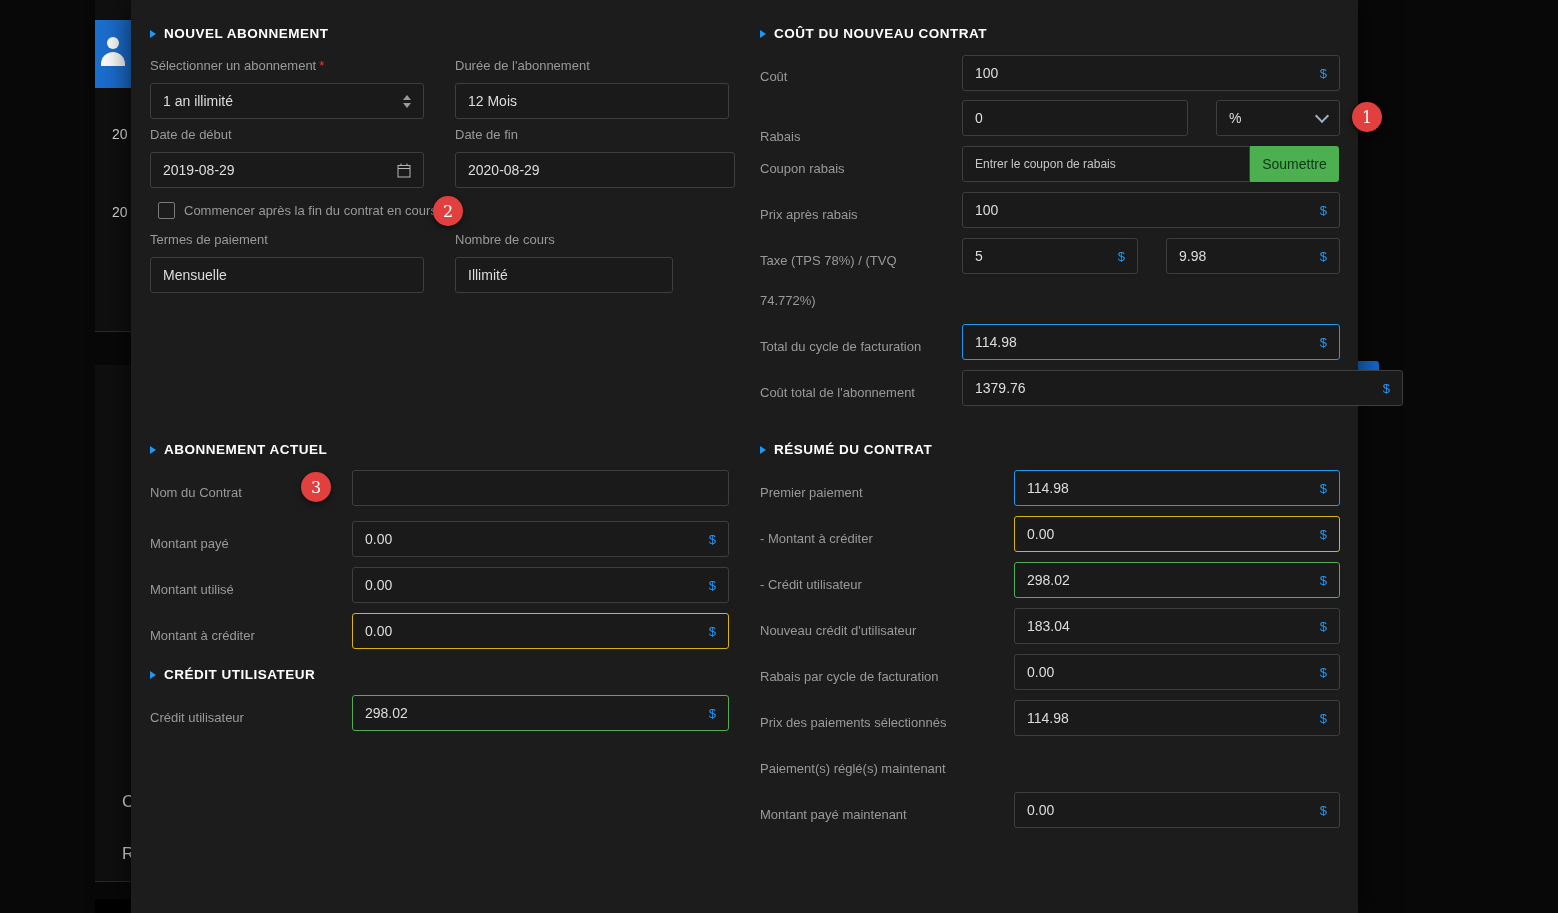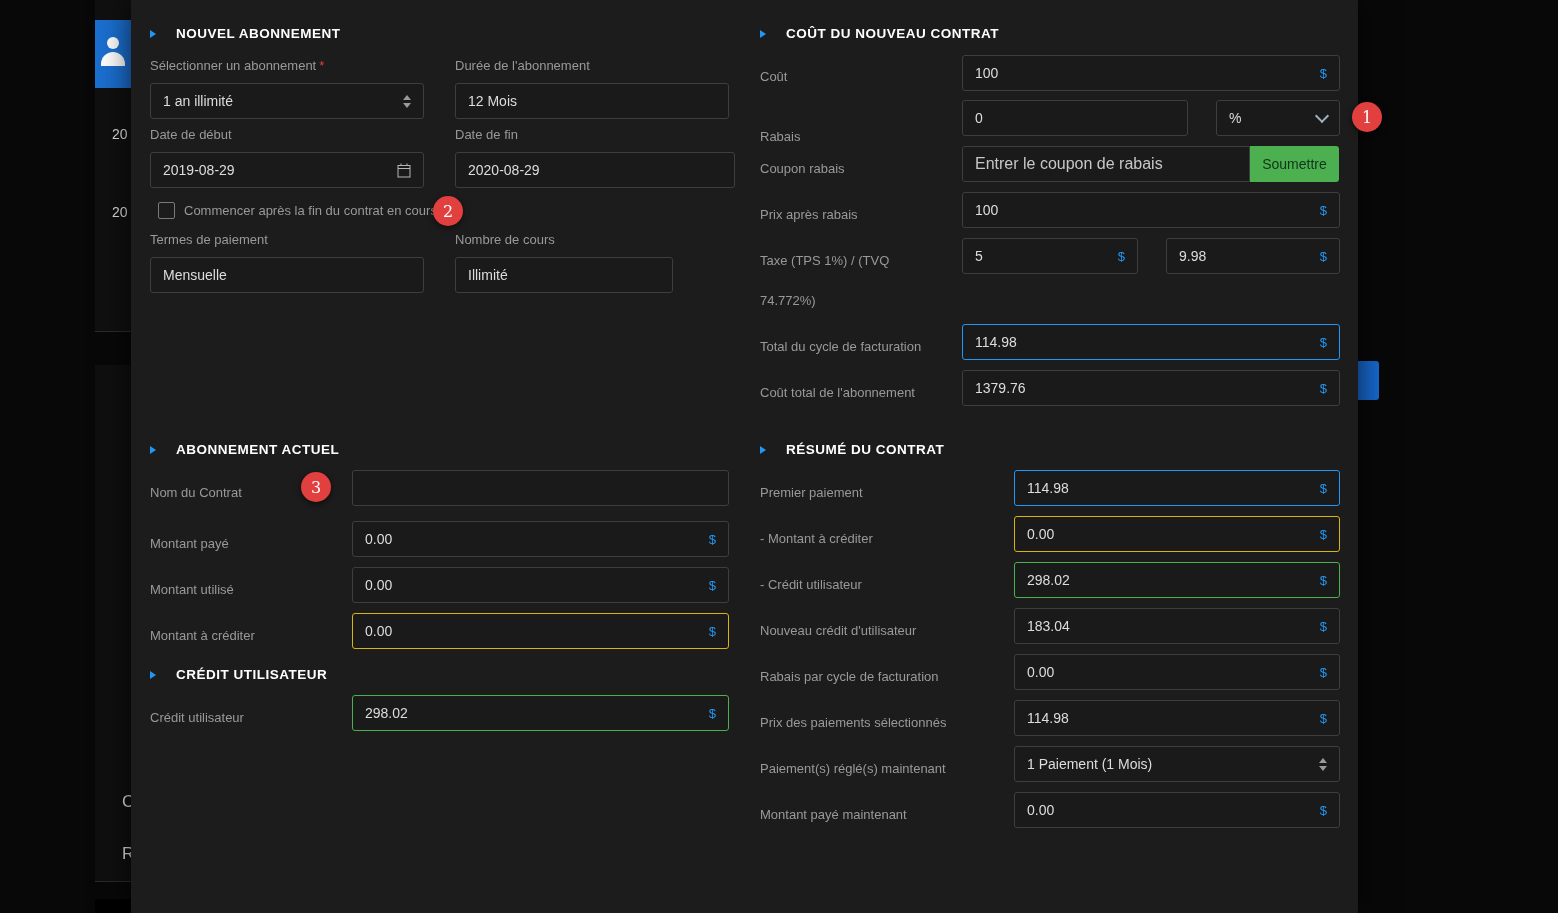--- a/index.html
+++ b/index.html
@@ -9,21 +9,21 @@
   .bg-panel{position:absolute;background:#101010}
   .avatar{position:absolute;left:95px;top:20px;width:36px;height:68px;background:#1b6fd0}
   .person-icon{position:absolute;left:6px;top:17px;width:24px;height:31px;display:block}
   .person-icon::before{content:"";position:absolute;left:6px;top:0;width:12px;height:12px;border-radius:50%;background:#fff}
   .person-icon::after{content:"";position:absolute;left:0;top:15px;width:24px;height:14px;border-radius:12px 12px 0 0;background:#fff}
   .frag{position:absolute;color:#dedede;white-space:nowrap}
   .blue-btn-frag{position:absolute;left:1358px;top:361px;width:21px;height:39px;background:#1769cf;border-radius:0 3px 3px 0;cursor:pointer}
   
   .modal{position:absolute;left:131px;top:0;width:1227px;height:913px;background:#1c1c1c;
          box-shadow:0 0 30px rgba(0,0,0,.7)}
-  .sec-title{position:absolute;display:flex;align-items:center;gap:20px;color:#fff;
+  .sec-title{position:absolute;display:flex;align-items:center;gap:8px;color:#fff;
              font-size:13.5px;font-weight:700;letter-spacing:.5px;white-space:nowrap}
   .tri{width:0;height:0;border-left:6px solid #2196f3;border-top:4.5px solid transparent;border-bottom:4.5px solid transparent;display:inline-block}
   .lbl{position:absolute;color:#999;font-size:13px;white-space:nowrap}
   .req{color:#e23f3f;margin-left:3px}
   .field{position:absolute;height:36px;box-sizing:border-box;background:#1a1a1a;border:1px solid #3e3e3e;
          border-radius:3px;display:flex;align-items:center;padding:0 12px;color:#ddd;font-size:14px;cursor:text}
   .field.blue{border-color:#2196f3}
   .field.yellow{border-color:#d9b410}
   .field.green{border-color:#4caf50}
   .field .val{flex:1;white-space:nowrap;overflow:hidden}
@@ -32,21 +32,21 @@
   .sort-arrows .up{width:0;height:0;border-left:4px solid transparent;border-right:4px solid transparent;border-bottom:5px solid #999;display:block}
   .sort-arrows .down{width:0;height:0;border-left:4px solid transparent;border-right:4px solid transparent;border-top:5px solid #999;display:block}
   .chev{width:8px;height:8px;border-right:2px solid #9fb0bf;border-bottom:2px solid #9fb0bf;
         transform:rotate(45deg);margin-left:auto;margin-top:-5px;flex:none}
   .cal-icon{margin-left:auto;flex:none;display:flex;align-items:center}
   .cb{position:absolute;width:17px;height:17px;box-sizing:border-box;border:1px solid #7a7a7a;border-radius:2px;background:transparent;cursor:pointer}
   .cb-label{position:absolute;color:#999;font-size:13px;white-space:nowrap}
   .btn-green{position:absolute;height:36px;box-sizing:border-box;background:#4caf50;color:#10351a;font-size:14px;
              display:flex;align-items:center;justify-content:center;border-radius:0 3px 3px 0;cursor:pointer}
   .coupon-wrap{cursor:text;border-radius:3px 0 0 3px}
-  .coupon-input{width:100%;background:transparent;border:none;outline:none;color:#ccc;font-size:16px;font-family:inherit;padding:0}
+  .coupon-input{width:100%;background:transparent;border:none;outline:none;color:#ccc;font-size:12px;font-family:inherit;padding:0}
   .coupon-input::placeholder{color:#c7c7c7;opacity:1}
   .badge{position:absolute;width:30px;height:30px;border-radius:50%;background:#e23f3f;color:#fff;
          display:flex;align-items:center;justify-content:center;z-index:40;
          font-family:"DejaVu Serif","Liberation Serif",serif;font-size:16px;box-shadow:0 2px 6px rgba(0,0,0,.55)}
   .total-block{position:absolute;text-align:center}
   .total-label{color:#2196f3;font-size:13px;font-weight:700;letter-spacing:4px}
   .total-value{color:#fff;font-size:28px;margin-top:7px;font-weight:400}
   .total-cur{color:#2196f3;font-size:15px;margin-left:6px;position:relative;top:-9px}
 </style>
 </head>
@@ -183,39 +183,39 @@
       <input class="coupon-input" placeholder="Entrer le coupon de rabais" style="">
     </div>
     <div class="btn-green" style="left:1119px;top:146px;width:89px">Soumettre</div>
 
     <div class="lbl" style="left:629px;top:207px">Prix après rabais</div>
     <div class="field" style="left:831px;top:192px;width:378px">
       <span class="val">100</span>
       <span class="dollar">$</span>
     </div>
 
-    <div class="lbl" style="left:629px;top:253px">Taxe (TPS 1%) / (TVQ</div>
+    <div class="lbl" style="left:629px;top:253px">Taxe (TPS 78%) / (TVQ</div>
     <div class="lbl" style="left:629px;top:293px">74.772%)</div>
     <div class="field" style="left:831px;top:238px;width:176px">
       <span class="val">5</span>
       <span class="dollar">$</span>
     </div>
     <div class="field" style="left:1035px;top:238px;width:174px">
       <span class="val">9.98</span>
       <span class="dollar">$</span>
     </div>
 
     <div class="lbl" style="left:629px;top:339px">Total du cycle de facturation</div>
     <div class="field blue" style="left:831px;top:324px;width:378px">
       <span class="val">114.98</span>
       <span class="dollar">$</span>
     </div>
 
     <div class="lbl" style="left:629px;top:385px">Coût total de l'abonnement</div>
-    <div class="field" style="left:831px;top:370px;width:378px">
+    <div class="field" style="left:831px;top:370px;width:441px">
       <span class="val">1379.76</span>
       <span class="dollar">$</span>
     </div>
 
     <div class="sec-title" style="left:629px;top:442px">
       <span class="tri"></span>
       <span>RÉSUMÉ DU CONTRAT</span>
     </div>
 
     <div class="lbl" style="left:629px;top:485px">Premier paiement</div>
@@ -248,27 +248,20 @@
       <span class="dollar">$</span>
     </div>
 
     <div class="lbl" style="left:629px;top:715px">Prix des paiements sélectionnés</div>
     <div class="field" style="left:883px;top:700px;width:326px">
       <span class="val">114.98</span>
       <span class="dollar">$</span>
     </div>
 
     <div class="lbl" style="left:629px;top:761px">Paiement(s) réglé(s) maintenant</div>
-    <div class="field" style="left:883px;top:746px;width:326px">
-      <span class="val">1 Paiement (1 Mois)</span>
-      <span class="sort-arrows">
-        <span class="up"></span>
-        <span class="down"></span>
-      </span>
-    </div>
 
     <div class="lbl" style="left:629px;top:807px">Montant payé maintenant</div>
     <div class="field" style="left:883px;top:792px;width:326px">
       <span class="val">0.00</span>
       <span class="dollar">$</span>
     </div>
 
 
   </div>
 

